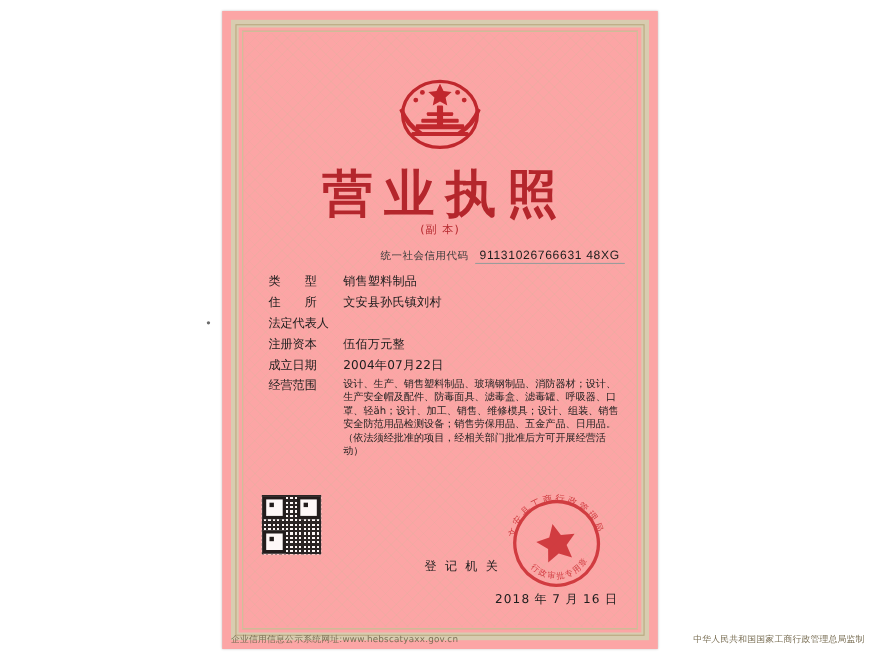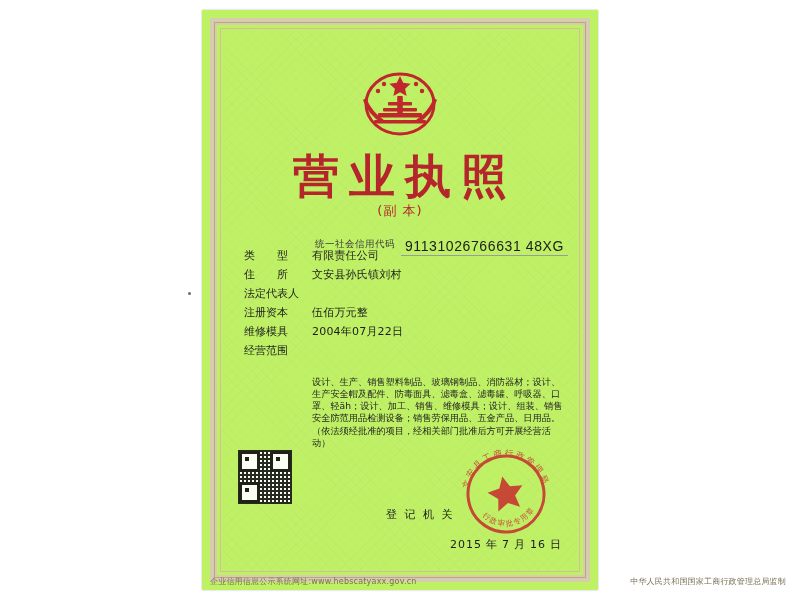--- a/index.html
+++ b/index.html
@@ -19,21 +19,21 @@
     overflow: hidden;
   }
 
   
   .sheet {
     position: absolute;
     left: 202px;
     top: 10px;
     width: 396px;
     height: 580px;
-    background: #bef264;
+    background: #fca5a5;
     box-shadow: 0 0 2px rgba(0,0,0,.25);
   }
 
   
   .border-outer {
     position: absolute;
     left: 8px; top: 8px; right: 8px; bottom: 8px;
     border: 7px solid #d8ccb0;
     box-sizing: border-box;
   }
@@ -87,44 +87,44 @@
     font-weight: bold;
     letter-spacing: 10px;
     color: #b4262c;
     text-indent: 10px;
   }
   .sub-title {
     position: absolute;
     top: 192px;
     left: 0; right: 0;
     text-align: center;
-    font-size: 13px;
+    font-size: 10px;
     color: #b4262c;
     letter-spacing: 1px;
   }
 
   
   .code-row {
     position: absolute;
-    top: 228px;
+    top: 216px;
     left: 40px;
     right: 30px;
     display: flex;
-    align-items: flex-start;
+    align-items: flex-end;
     justify-content: flex-end;
   }
   .code-label {
     font-size: 9.5px;
     color: #3b3b3b;
     letter-spacing: .5px;
     margin-right: 6px;
     padding-bottom: 1px;
   }
   .code-value {
-    font-size: 14px;
+    font-size: 11px;
     color: #1d1d1d;
     letter-spacing: .6px;
     font-family: "Liberation Sans", sans-serif;
     border-bottom: 1px solid #9b9b9b;
     padding: 0 4px 1px 4px;
     min-width: 128px;
     text-align: left;
   }
 
   
@@ -157,21 +157,20 @@
     color: #1d1d1d;
     padding-top: 2px;
     padding-left: 6px;
     letter-spacing: .2px;
   }
   .field-value.small {
     font-size: 9.2px;
     line-height: 1.32;
     letter-spacing: 0;
     padding-top: 3px;
-    margin-top: 32px;
   }
 
   
   .qr {
     position: absolute;
     left: 36px;
     top: 440px;
     width: 54px;
     height: 54px;
     background:
@@ -295,39 +294,39 @@
     <div class="code-row">
       <div class="code-label">统一社会信用代码</div>
       <div class="code-value">91131026766631 48XG</div>
     </div>
 
     <div class="fields">
 
 
       <div class="field">
         <div class="field-label">类　　型</div>
-        <div class="field-value">有限责任公司</div>
+        <div class="field-value">销售塑料制品</div>
       </div>
 
       <div class="field">
         <div class="field-label">住　　所</div>
         <div class="field-value">文安县孙氏镇刘村</div>
       </div>
 
       <div class="field">
         <div class="field-label wide">法定代表人</div>
       </div>
 
       <div class="field">
         <div class="field-label wide">注册资本</div>
         <div class="field-value">伍佰万元整</div>
       </div>
 
       <div class="field">
-        <div class="field-label wide">维修模具</div>
+        <div class="field-label wide">成立日期</div>
         <div class="field-value">2004年07月22日</div>
       </div>
 
 
       <div class="field">
         <div class="field-label wide">经营范围</div>
         <div class="field-value small">设计、生产、销售塑料制品、玻璃钢制品、消防器材；设计、生产安全帽及配件、防毒面具、滤毒盒、滤毒罐、呼吸器、口罩、轻äh；设计、加工、销售、维修模具；设计、组装、销售安全防范用品检测设备；销售劳保用品、五金产品、日用品。（依法须经批准的项目，经相关部门批准后方可开展经营活动）</div>
       </div>
 
     </div>
@@ -351,21 +350,21 @@
         <text font-size="8.6" fill="#c8252b" font-family="DejaVu Sans, sans-serif" letter-spacing="2">
           <textPath href="#sealTop" startOffset="11%">文安县工商行政管理局</textPath>
         </text>
         <text font-size="7.4" fill="#c8252b" font-family="DejaVu Sans, sans-serif" letter-spacing="1.4">
           <textPath href="#sealBot" startOffset="17%">行政审批专用章</textPath>
         </text>
       </svg>
     </div>
 
     <div class="issue-date">
-      <span>2015</span><span>年</span><span>7</span><span>月</span><span>16</span><span>日</span>
+      <span>2018</span><span>年</span><span>7</span><span>月</span><span>16</span><span>日</span>
     </div>
 
   </div>
 
   <div class="footer-left">企业信用信息公示系统网址:www.hebscatyaxx.gov.cn</div>
   <div class="footer-right">中华人民共和国国家工商行政管理总局监制</div>
 
 </div>
 
 </body></html>

